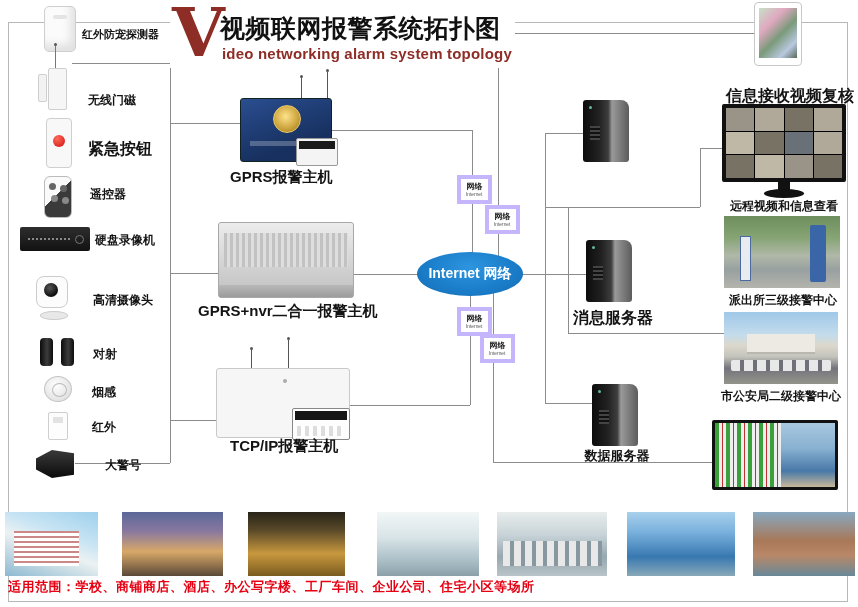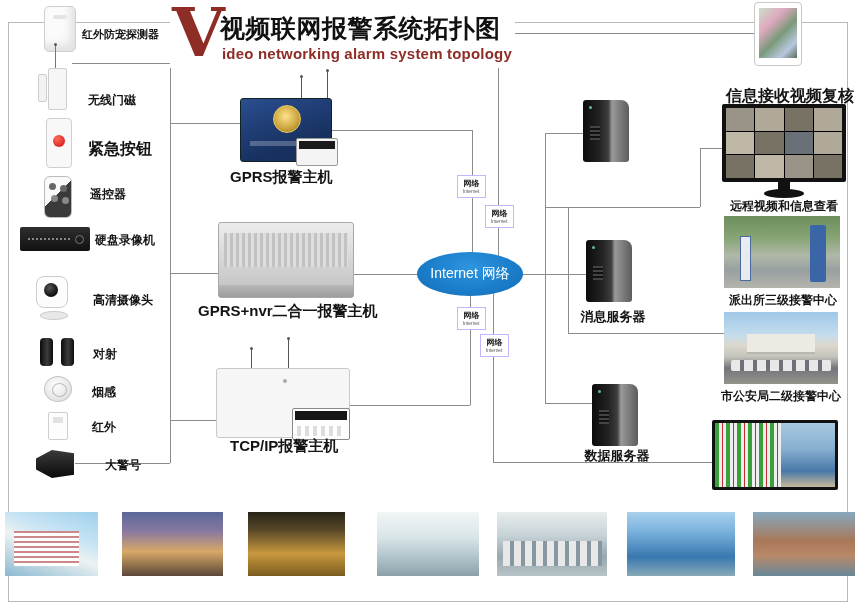--- a/index.html
+++ b/index.html
@@ -16,23 +16,23 @@
   
   #title{position:absolute;left:170px;top:4px;width:345px;height:64px;background:#fff;z-index:4;}
   #title .vlogo{position:absolute;left:2px;top:-6px;font-family:"DejaVu Serif","Liberation Serif",serif;
         font-size:68px;line-height:68px;font-weight:bold;color:#8e2c26;}
   #title .cn{position:absolute;left:50px;top:8px;font-size:25px;font-weight:bold;color:#111;letter-spacing:0.5px;}
   #title .en{position:absolute;left:52px;top:41px;font-size:15px;font-weight:bold;color:#8e2c26;letter-spacing:0.2px;}
   
   #internet{position:absolute;left:417px;top:252px;width:106px;height:44px;border-radius:50%;
         background:radial-gradient(ellipse at 50% 35%,#2e95df 0%,#1b7ecb 55%,#156cb2 100%);
         display:flex;align-items:center;justify-content:center;z-index:2;
-        color:#fff;font-weight:normal;font-size:14px;}
-  
-  .netbox{position:absolute;width:27px;height:21px;background:#fff;border:1px solid #c4b5fd;z-index:2;
+        color:#fff;font-weight:bold;font-size:14px;}
+  
+  .netbox{position:absolute;width:27px;height:21px;background:#fff;border:4px solid #c4b5fd;z-index:2;
         display:flex;flex-direction:column;align-items:center;justify-content:center;line-height:1;}
   .netbox .n1{font-size:8px;font-weight:bold;color:#222;}
   .netbox .n2{font-size:6px;color:#555;transform:scale(.8);}
   
   .dev{position:absolute;z-index:2;}
   .icon-pir{background:#fbfbfb;border:1px solid #cfcfcf;border-radius:5px;
         box-shadow:inset -5px -7px 9px rgba(0,0,0,.10);}
   .icon-pir::after{content:'';position:absolute;left:28%;top:18%;width:44%;height:10%;background:#e4e4e4;border-radius:2px;}
   .icon-door .bar1{position:absolute;left:10px;top:6px;width:17px;height:40px;background:#f6f6f6;border:1px solid #cfcfcf;border-radius:2px;}
   .icon-door .bar2{position:absolute;left:0;top:12px;width:7px;height:26px;background:#f2f2f2;border:1px solid #cfcfcf;border-radius:2px;}
@@ -250,21 +250,21 @@
     <span class="n2">Internet</span>
   </div>
   <div class="netbox" style="left:480px;top:334px">
     <span class="n1">网络</span>
     <span class="n2">Internet</span>
   </div>
 
   <div class="tower" style="left:583px;top:100px"></div>
 
   <div class="tower" style="left:586px;top:240px"></div>
-  <div class="lbl c" style="left:558px;top:308px;width:110px;font-size:13px">消息服务器</div>
+  <div class="lbl c" style="left:558px;top:308px;width:110px;font-size:16px">消息服务器</div>
 
   <div class="tower" style="left:592px;top:384px"></div>
   <div class="lbl c" style="left:562px;top:447px;width:110px;font-size:13px">数据服务器</div>
 
   <div id="phone">
       <div class="screen"></div>
     </div>
   <div class="lbl c" style="left:726px;top:86px;width:112px;font-size:16px">信息接收视频复核</div>
 
   <div class="monitor" style="left:722px;top:104px;width:124px;height:78px">
@@ -301,14 +301,15 @@
   </div>
 
   <div class="bphoto" id="bp1" style="left:5px;width:93px"></div>
   <div class="bphoto" id="bp2" style="left:122px;width:101px"></div>
   <div class="bphoto" id="bp3" style="left:248px;width:97px"></div>
   <div class="bphoto" id="bp4" style="left:377px;width:102px"></div>
   <div class="bphoto" id="bp5" style="left:497px;width:110px"></div>
   <div class="bphoto" id="bp6" style="left:627px;width:108px"></div>
   <div class="bphoto" id="bp7" style="left:753px;width:102px"></div>
 
+  <div id="scope">适用范围：学校、商铺商店、酒店、办公写字楼、工厂车间、企业公司、住宅小区等场所</div>
 
 </div>
 
 </body></html>

